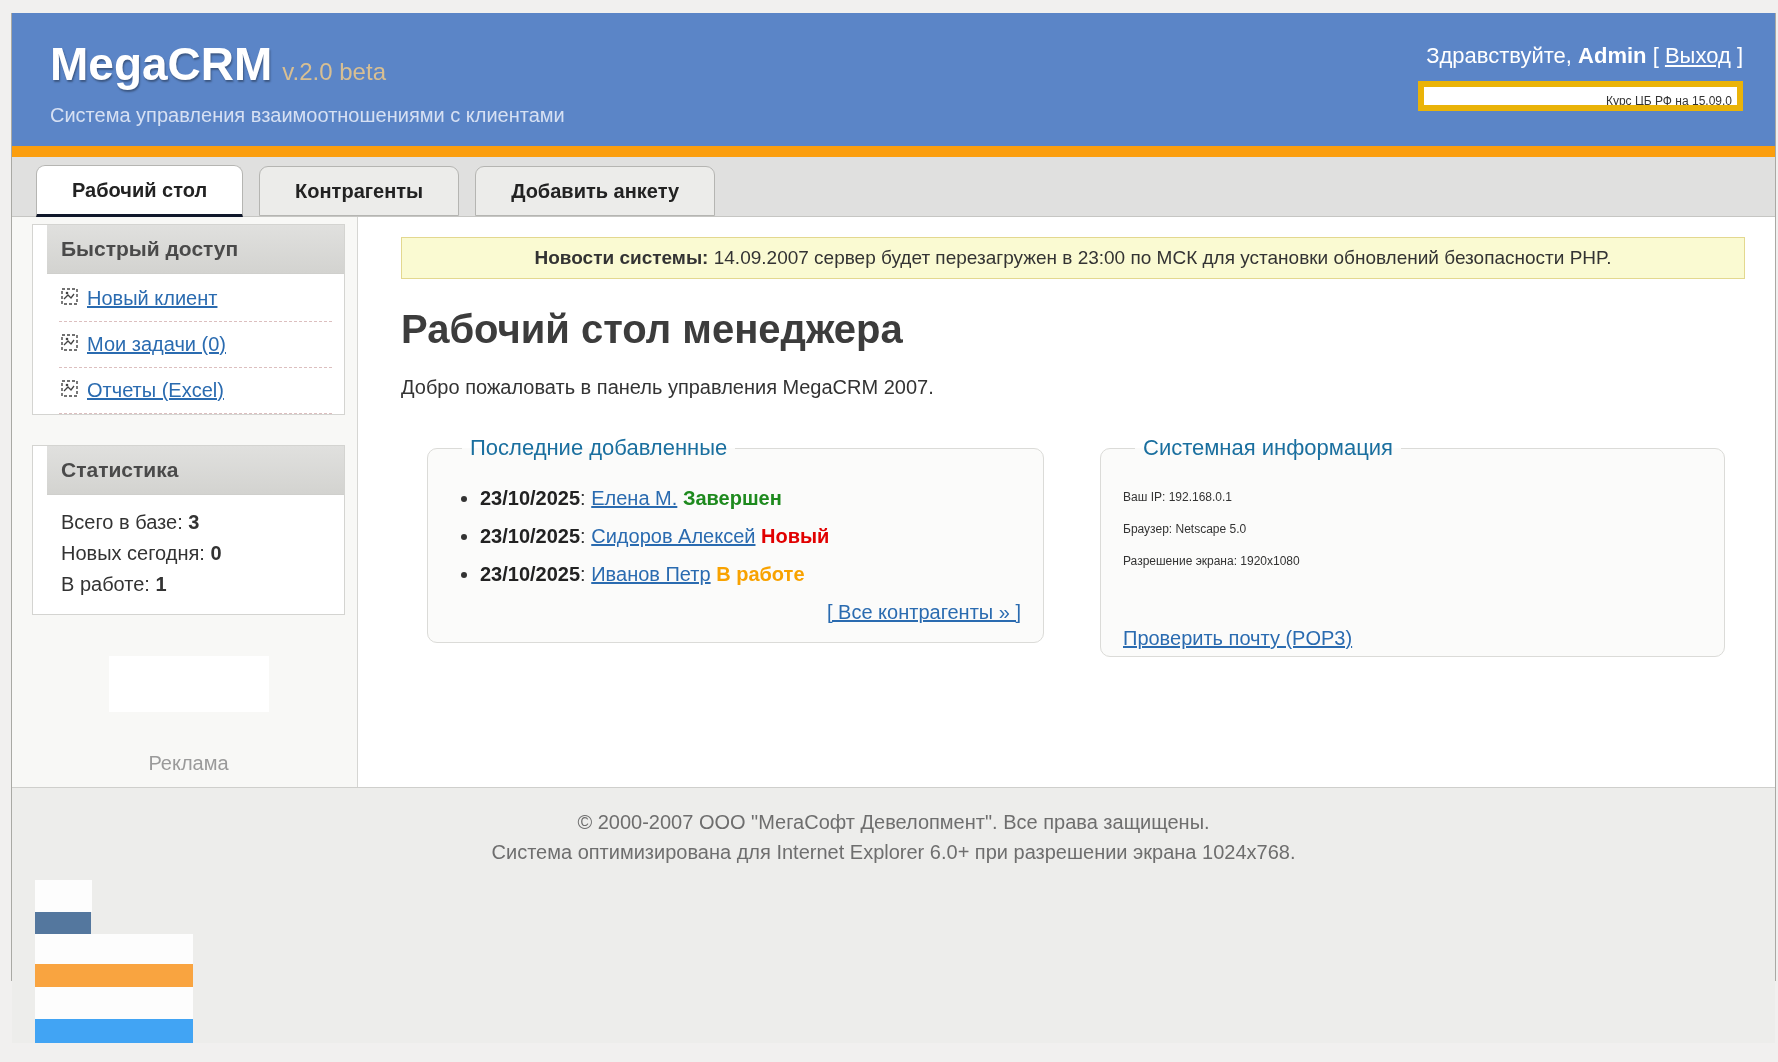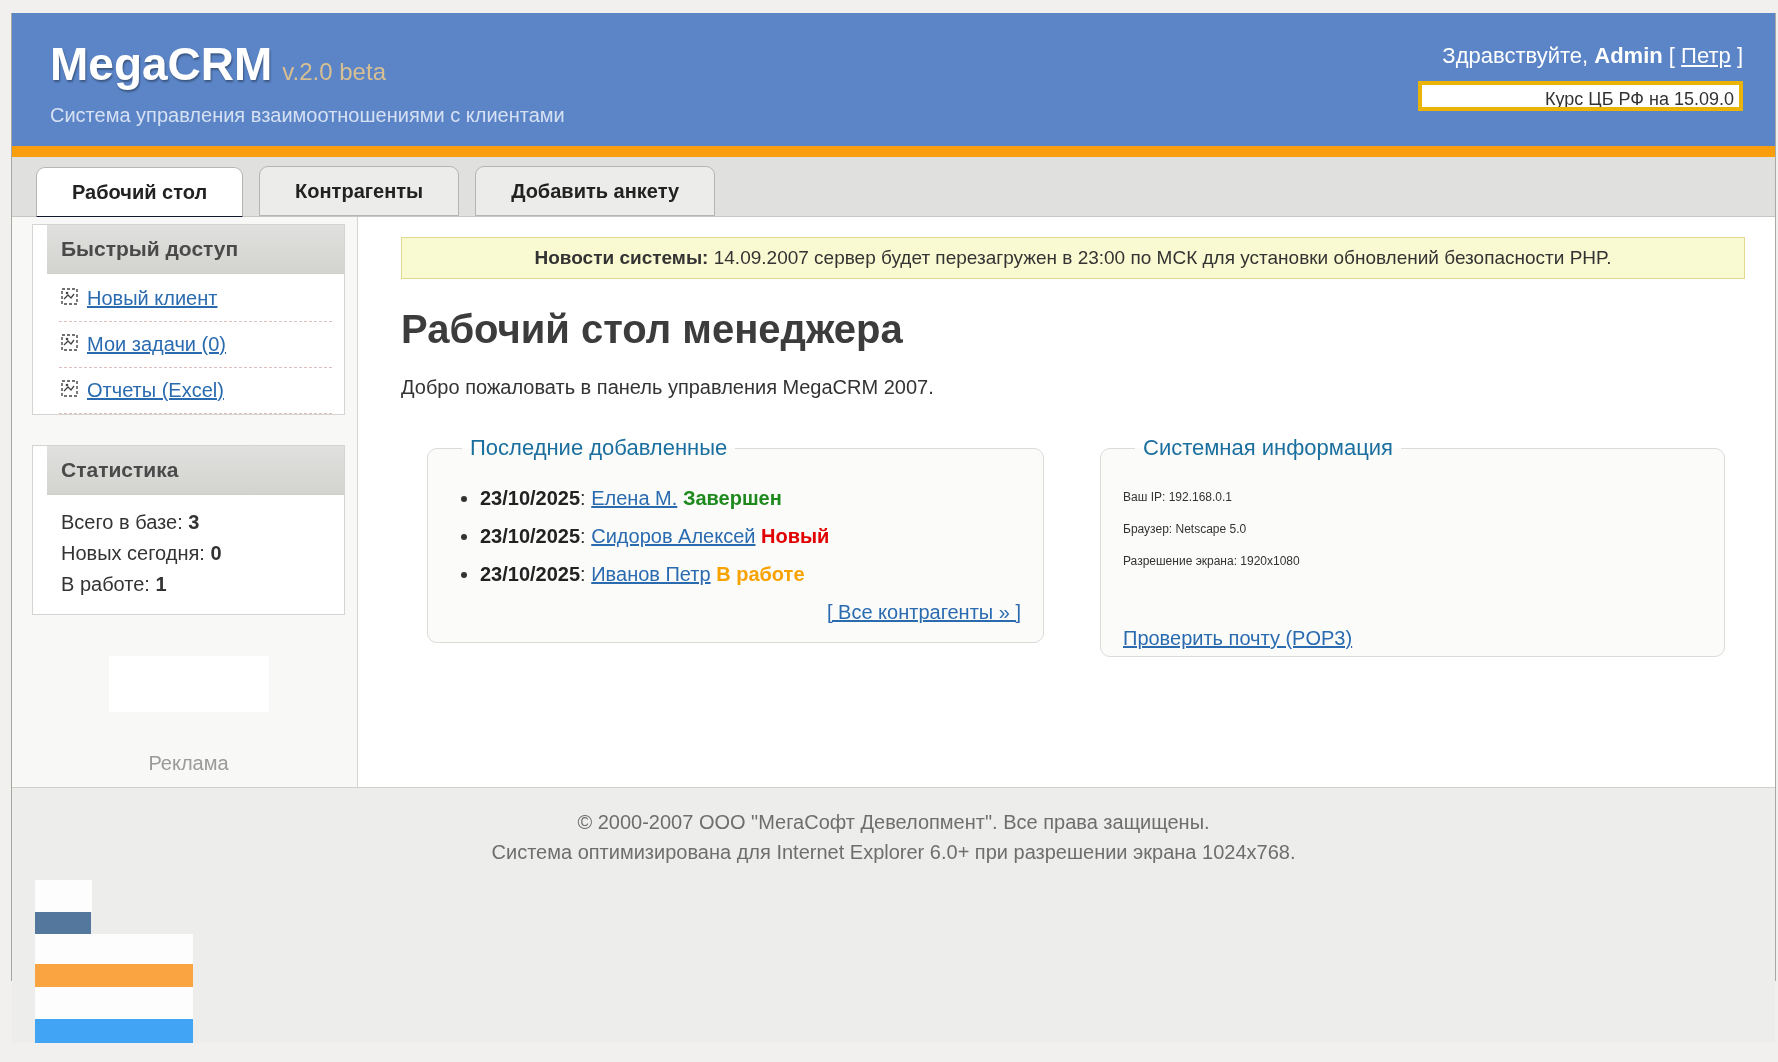--- a/index.html
+++ b/index.html
@@ -28,38 +28,38 @@
     text-shadow:1px 2px 2px rgba(0,0,0,0.35);
   }
   .version { margin-left:10px; font-size:24px; color:var(--version_tan,#d8bf92); }
   .tagline { margin-top:13px; font-size:20px; color:#d6e0f3; }
   .hdr-right { position:absolute; top:30px; right:32px; text-align:right; }
   .greeting { font-size:22px; color:#fff; white-space:nowrap; }
   .greeting b { font-weight:bold; }
   .greeting a { color:#fff; text-decoration:underline; cursor:pointer; }
   .ticker {
     margin-top:12px; width:325px; height:30px; background:#fff;
-    border:4px solid #eab308; font-size:18px; color:#333;
+    border:6px solid #eab308; font-size:12px; color:#333;
     line-height:28px; text-align:right; padding-right:5px;
     overflow:hidden; white-space:nowrap;
   }
   
   .orange-bar { height:11px; background:var(--accent_orange,#fb9e0e); flex:0 0 auto; }
   .tabstrip {
     height:60px; background:#e0e0df; border-bottom:1px solid #c6c6c3;
     padding:8px 0 0 24px; display:flex; align-items:flex-end; flex:0 0 auto;
   }
   .tab {
     font-size:20px; font-weight:bold; color:#222;
     background:#ececea; border:1px solid #b5b5b2; border-bottom:1px solid #b5b5b2;
     border-radius:9px 9px 0 0; padding:13px 35px 12px;
     margin-right:16px; cursor:pointer; white-space:nowrap;
   }
   .tab.active {
-    background:#fff; border-bottom:1px solid #0f172a; margin-bottom:-1px; position:relative; z-index:2;text-align:center;
+    background:#fff; border-bottom:3px solid #0f172a; margin-bottom:-1px; position:relative; z-index:2;text-align:center;
   }
   
   .row { display:flex; height:570px; flex:0 0 auto; }
   .sidebar {
     width:346px; flex:0 0 auto; background:#f8f8f6;
     border-right:1px solid #d6d6d3; padding:7px 12px 0 20px;
   }
   .side-box { border:1px solid #d4d4d1; background:#fff; margin-bottom:30px;padding-left:14px; }
   .side-box-h {
     background:linear-gradient(#e0e0de,#d3d3d0);
@@ -133,21 +133,21 @@
     <div class="logo-row">
       <span class="logo">MegaCRM</span>
       <span class="version">v.2.0 beta</span>
     </div>
     <div class="tagline">Система управления взаимоотношениями с клиентами</div>
     <div class="hdr-right">
       <div class="greeting">
         <span>Здравствуйте,</span>
         <b>Admin</b>
         <span>[</span>
-        <a>Петр</a>
+        <a>Выход</a>
         <span>]</span>
       </div>
       <div class="ticker">Курс ЦБ РФ на 15.09.0</div>
     </div>
   </div>
 
   <div class="orange-bar"></div>
 
   <div class="tabstrip">
     <div class="tab active">Рабочий стол</div>

